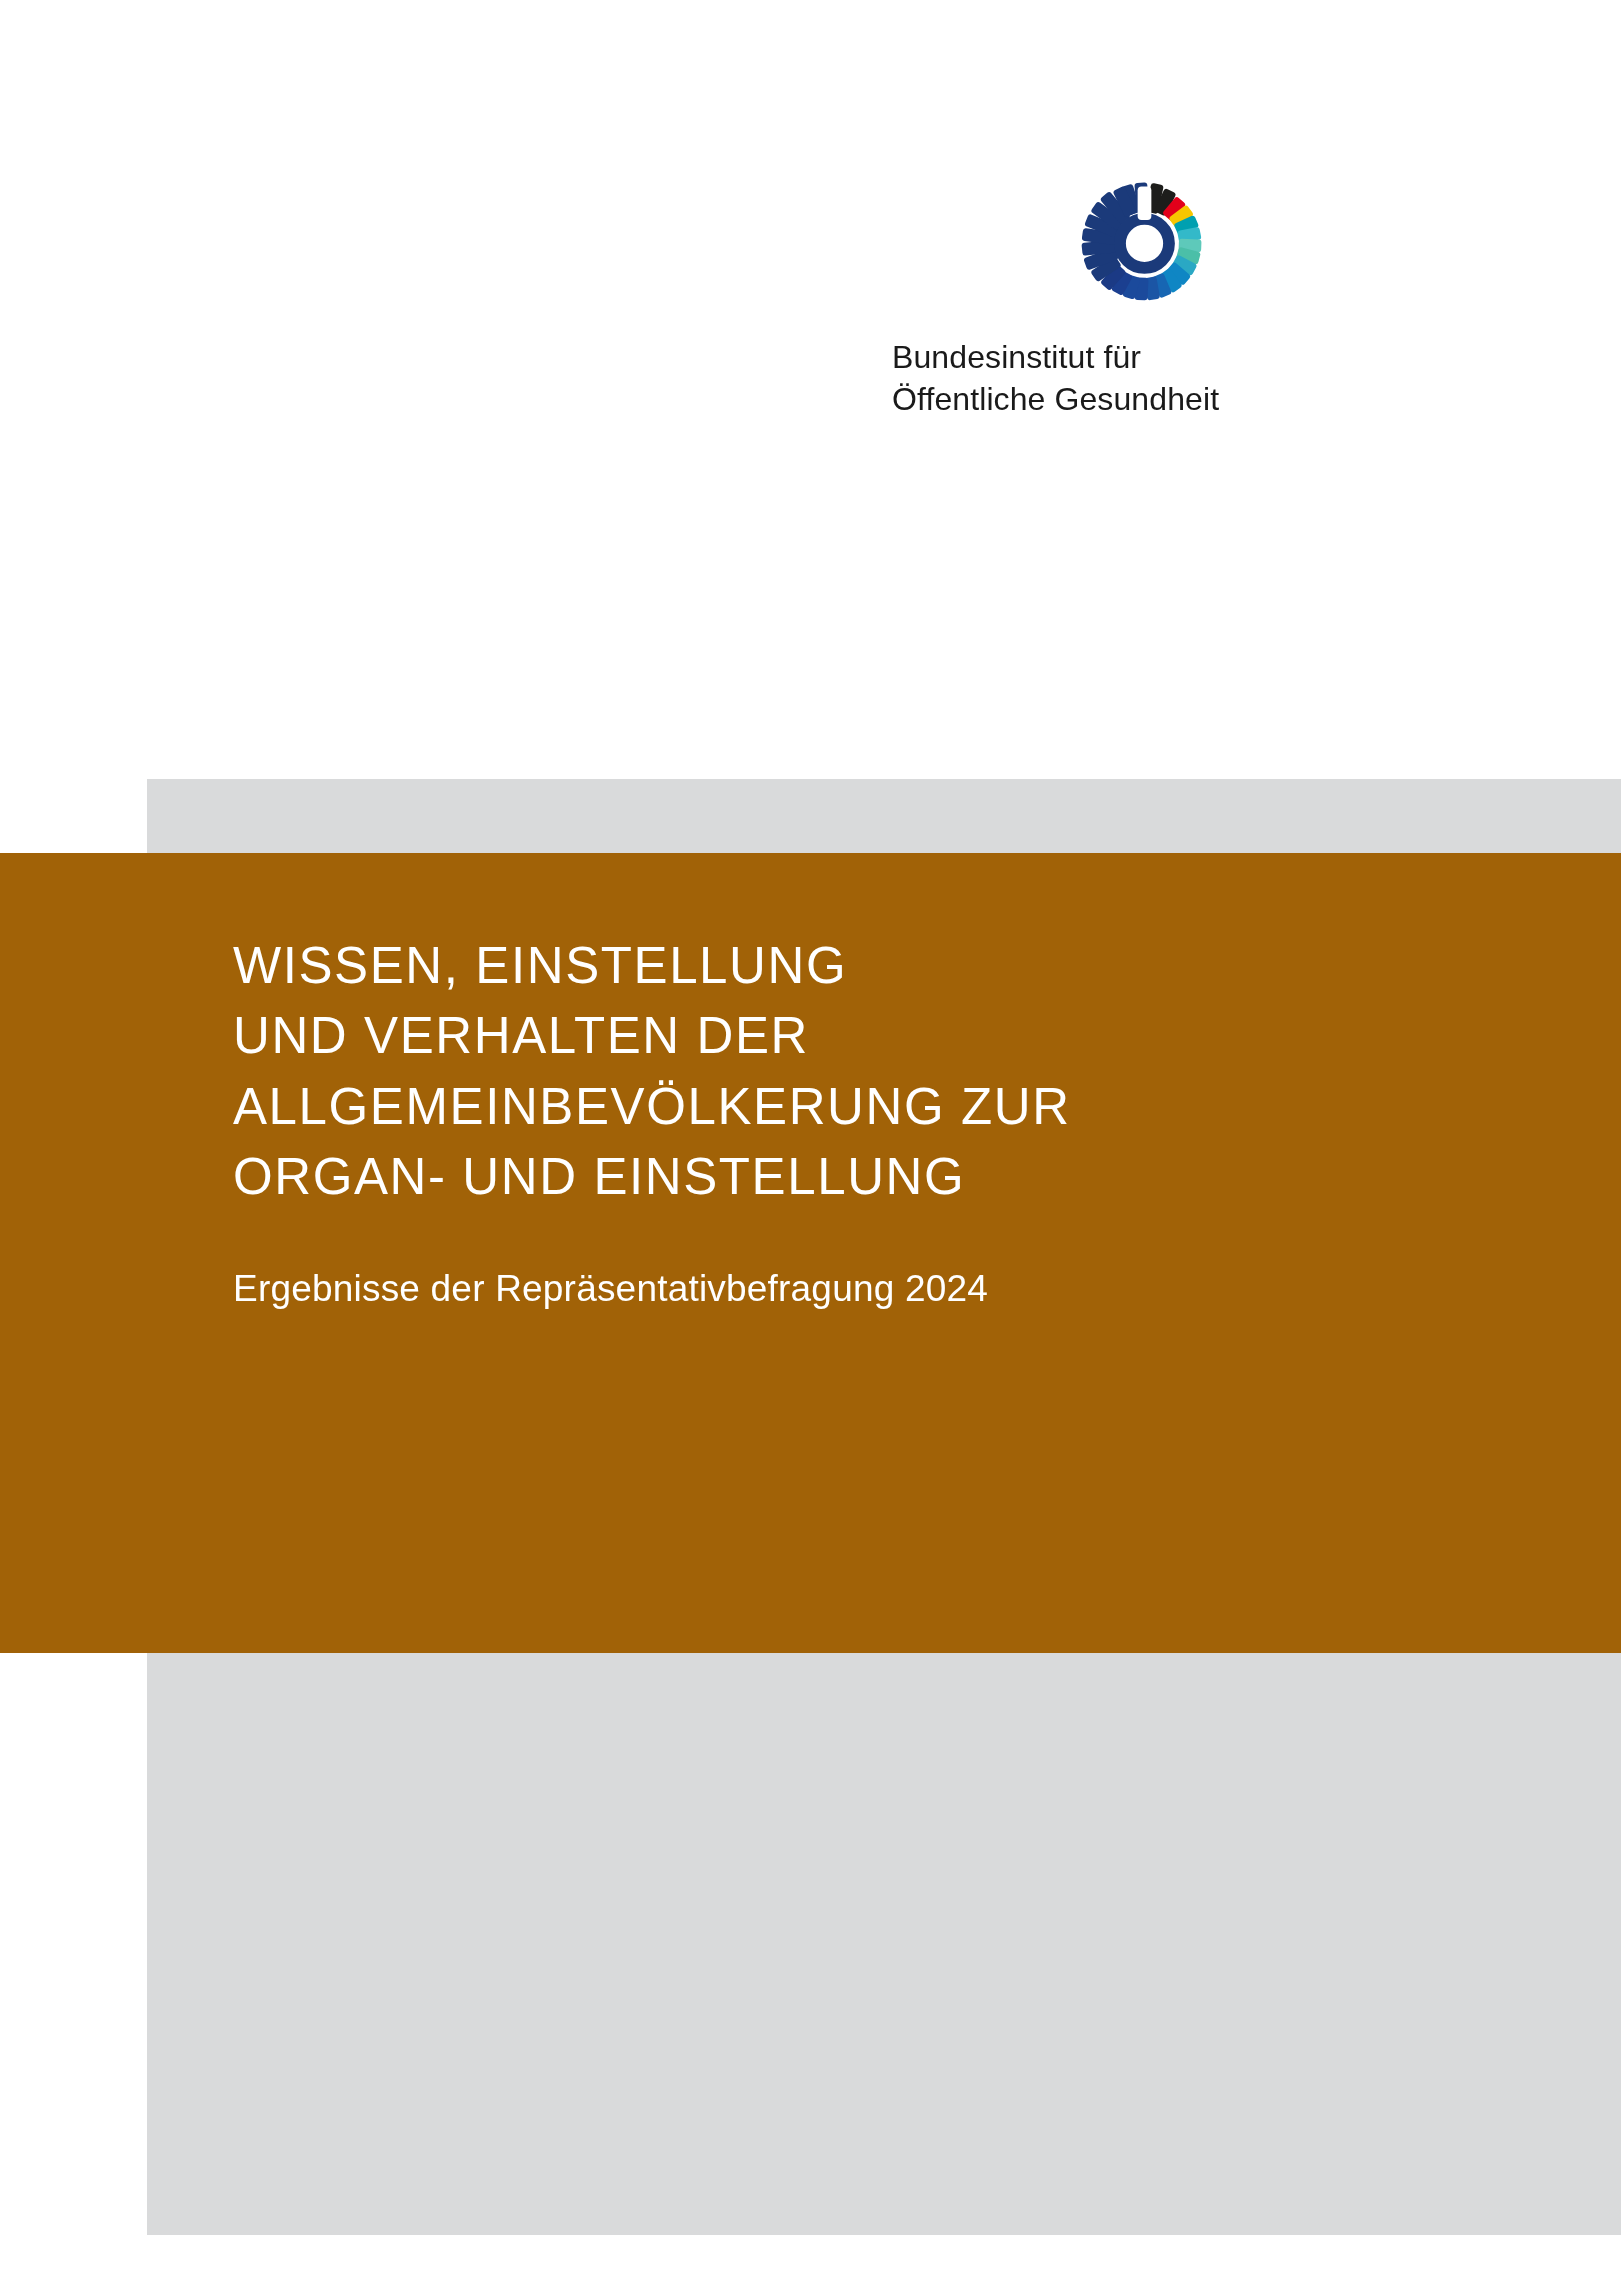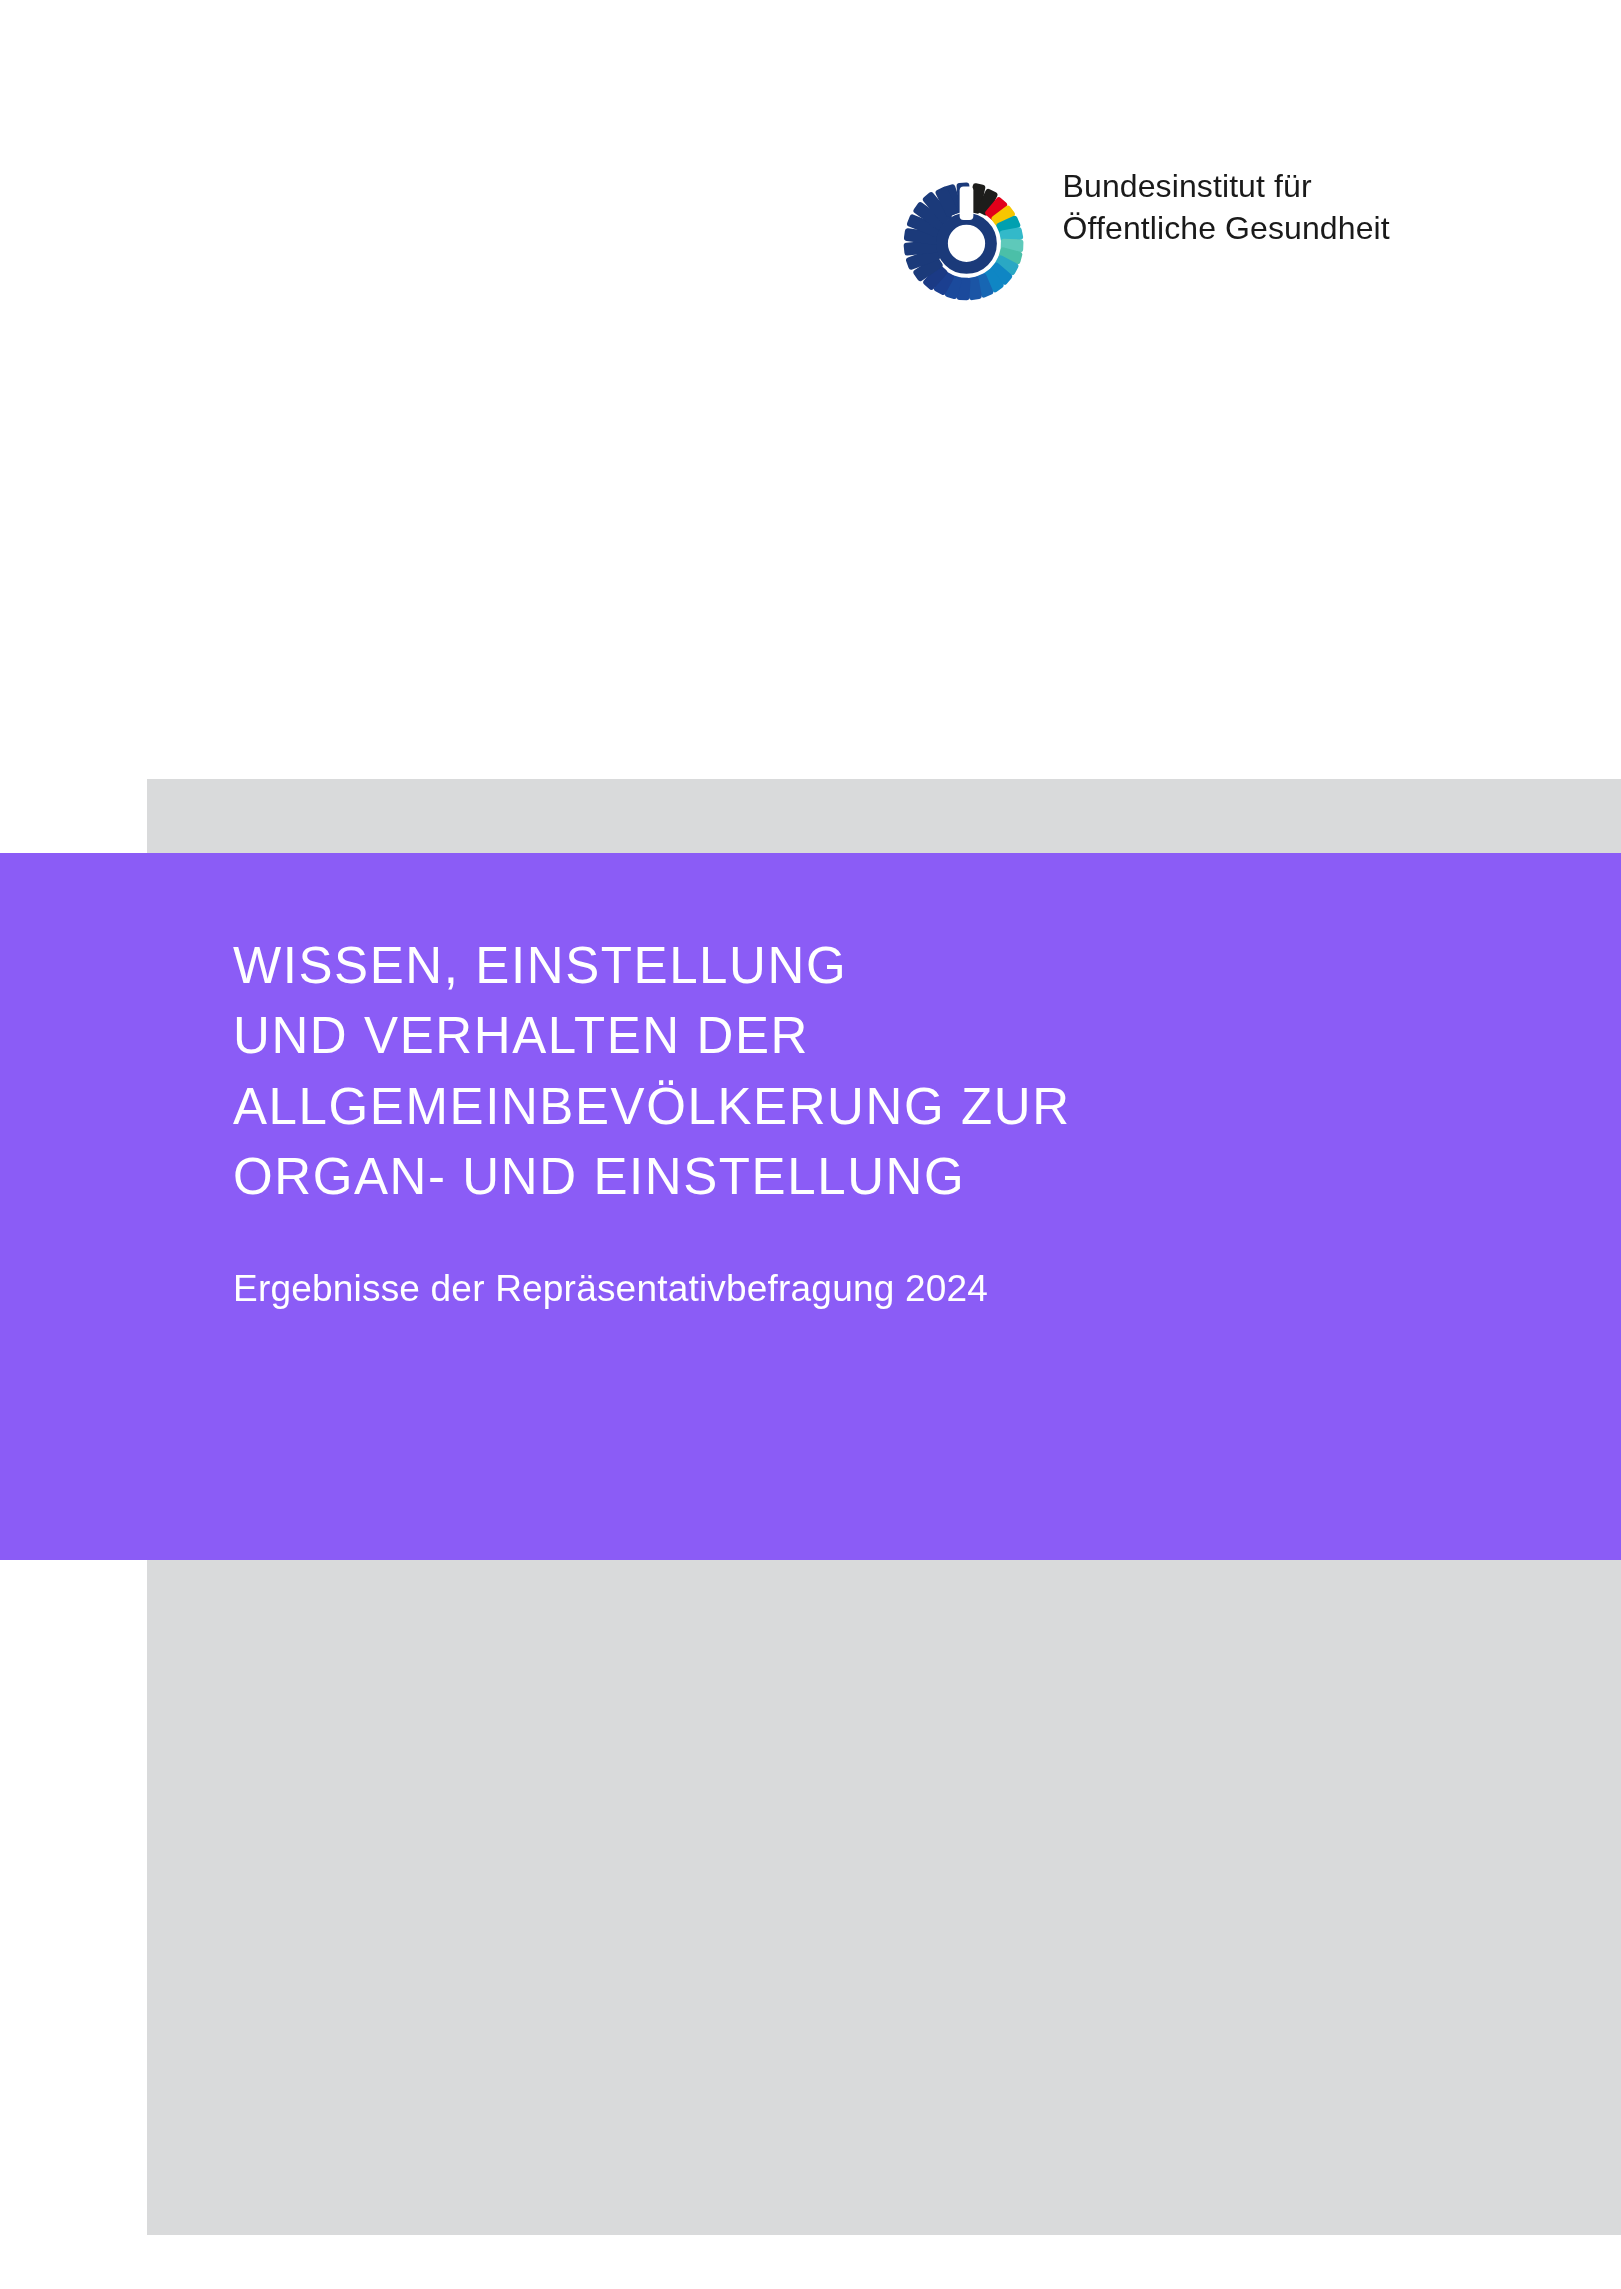--- a/index.html
+++ b/index.html
@@ -18,22 +18,23 @@
     background: #ffffff;
     overflow: hidden;
   }
 
   
   .logo-block {
     position: absolute;
     left: 892px;
     top: 165px;
     display: flex;
-    align-items: flex-start;
+    align-items: flex-end;
     gap: 21.6px;
+    flex-direction: column;
   }
   .logo-mark {
     width: 149px;
     height: 149px;
     flex: 0 0 149px;
   }
   .logo-text {
     color: #1a1a1a;
     font-size: 32px;
     line-height: 1.32;
@@ -52,22 +53,22 @@
     height: 1456px;
     background: #d9dadb;
   }
 
   
   .orange-band {
     position: absolute;
     left: 0;
     top: 853px;
     width: 1621px;
-    height: 707px;
-    background: #8b5cf6;
+    height: 800px;
+    background: #a16207;
   }
 
   .band-inner {
     position: absolute;
     left: 233px;
     top: 78px;
     right: 118px;
   }
 
   .doc-title {

